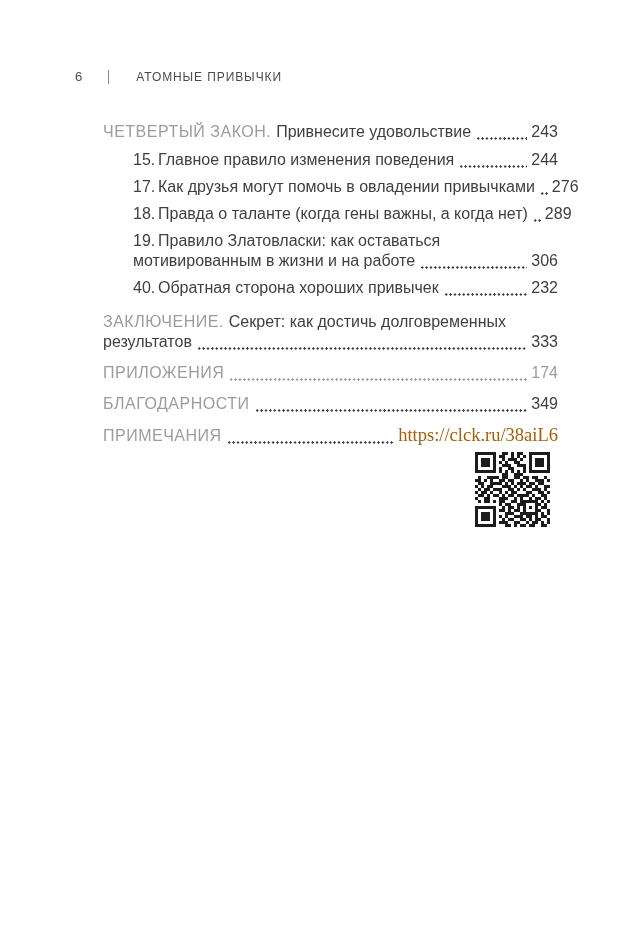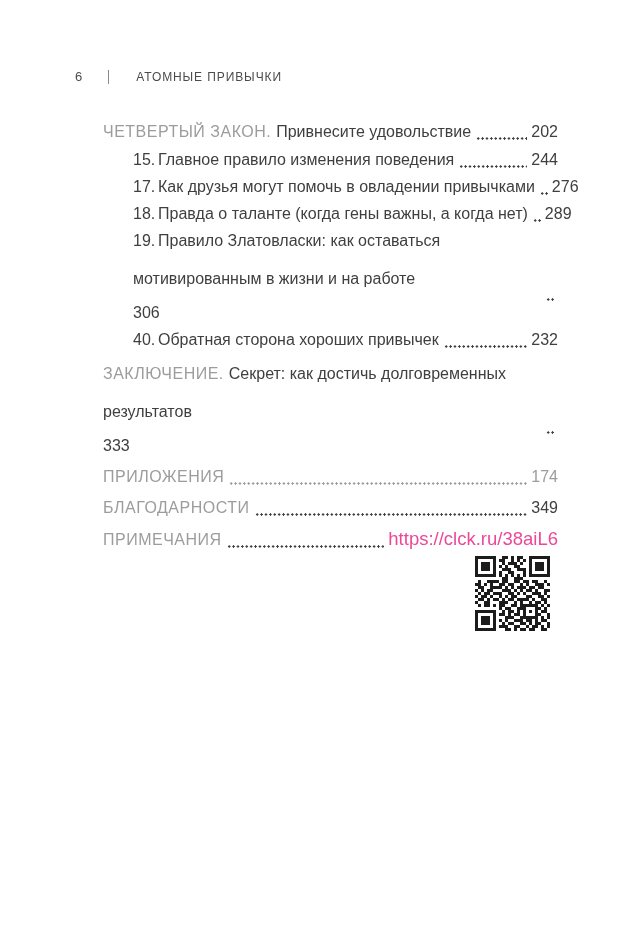--- a/index.html
+++ b/index.html
@@ -40,29 +40,29 @@
   .leader {
     flex:1 1 auto; min-width:8px; align-self:flex-end;
     height:12px; margin:0 4px 2px 5px;
     background-image:radial-gradient(circle, currentColor 1.05px, transparent 1.35px);
     background-size:4.4px 3px;
     background-repeat:repeat-x;
     background-position:left bottom;
   }
   .mb8 { margin-bottom:8px; }
   .mb7 { margin-bottom:7px; }
-  .mt3 { margin-top:18px;flex-direction:column; }
+  .mt3 { margin-top:0; }
   .mt14 { margin-top:14px; }
   .mt11 { margin-top:11px; }
   .mt6 { margin-top:6px; }
   .line1 { display:flex; align-items:baseline; }
 
   .notes-link {
-    font-family:Liberation Sans, sans-serif;
-    font-size:18.5px; color:#ec4899; font-weight:500; letter-spacing:0;
+    font-family:Liberation Serif, serif;
+    font-size:18.5px; color:#a16207; font-weight:500; letter-spacing:0;
   }
 
   
   .qr-row { display:flex; justify-content:flex-end; padding-right:8px; }
   .qr {
     display:grid;
     grid-template-columns:repeat(25, 3px);
     grid-auto-rows:3px;
     background:#ffffff;
   }
@@ -78,21 +78,21 @@
     <span class="hdr-divider"></span>
     <span class="booktitle">АТОМНЫЕ ПРИВЫЧКИ</span>
   </header>
 
   <main class="toc">
 
     <div class="row mb8">
       <span class="caps gray nowrap">ЧЕТВЕРТЫЙ ЗАКОН.</span>
       <span class="title-gap nowrap">Привнесите удовольствие</span>
       <span class="leader"></span>
-      <span class="pageref">202</span>
+      <span class="pageref">243</span>
     </div>
 
     <div class="row indent mb7">
       <span class="num">15.</span>
       <span class="nowrap">Главное правило изменения поведения</span>
       <span class="leader"></span>
       <span class="pageref">244</span>
     </div>
 
 

